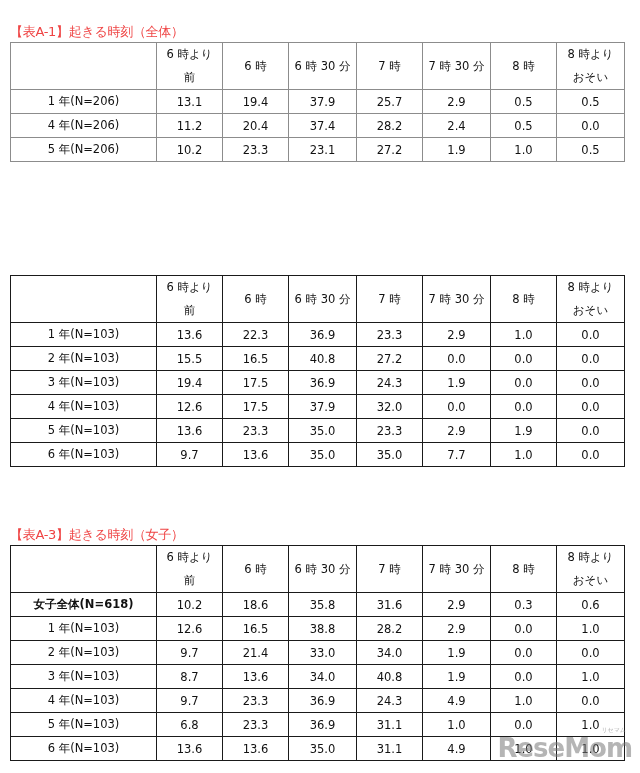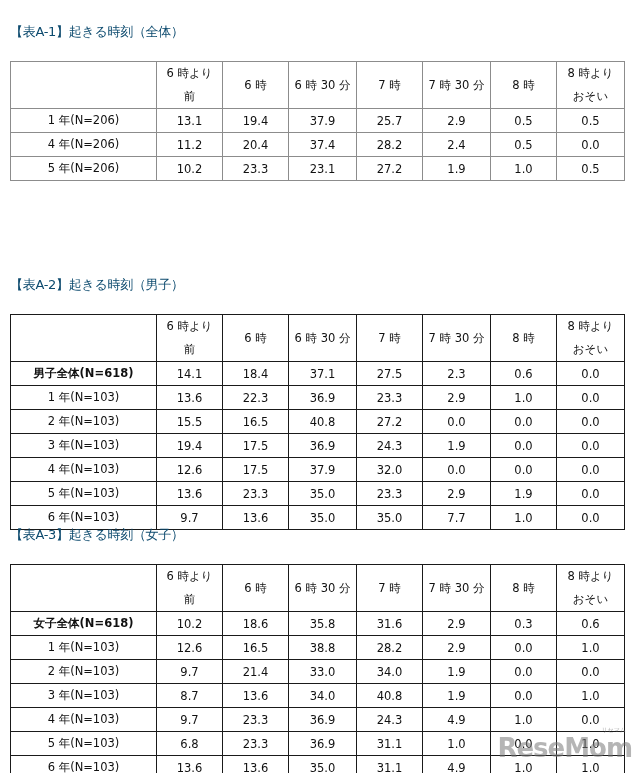--- a/index.html
+++ b/index.html
@@ -3,27 +3,26 @@
   <meta charset="utf-8">
   <style>
     html, body { margin: 0; padding: 0; background: #ffffff; }
     body {
       width: 640px; height: 773px; position: relative; overflow: hidden;
       font-family: "DejaVu Sans", "Liberation Sans", sans-serif;
       color: #111;
     }
     .section { position: absolute; left: 10px; width: 613px; }
     .caption {
-      font-size: 13px; color: #0c4a6e; height: 20px; line-height: 20px;
+      font-size: 13px; color: #ef4444; height: 20px; line-height: 20px;
       letter-spacing: -0.3px; white-space: nowrap;
     }
     table.data {
       border-collapse: collapse; width: 613px; table-layout: fixed;
       font-size: 11.5px;
-      margin-top: 19px;
     }
     table.data td, table.data th {
       text-align: center; vertical-align: middle; padding: 0;
       font-weight: normal; overflow: hidden; white-space: nowrap;
     }
     table.gray td, table.gray th { border: 1px solid #8c8c8c; }
     table.black td, table.black th { border: 1px solid #1a1a1a; }
     table.data thead th { height: 46px; line-height: 23px; }
     table.data tbody td { height: 23px; }
     table.data tbody tr.total td.rowlabel { font-weight: bold; }
@@ -116,21 +115,20 @@
             <td>23.1</td>
             <td>27.2</td>
             <td>1.9</td>
             <td>1.0</td>
             <td>0.5</td>
           </tr>
         </tbody>
       </table>
     </div>
     <div class="section" style="top: 275px;">
-      <div class="caption">【表A-2】起きる時刻（男子）</div>
       <table class="data black">
         <colgroup>
           <col class="c-label">
           <col class="c-num">
           <col class="c-num">
           <col class="c-num2">
           <col class="c-num">
           <col class="c-num2">
           <col class="c-num">
           <col class="c-num2">
@@ -157,30 +155,20 @@
             <th>
               <span class="hdr-line">8 時</span>
             </th>
             <th>
               <span class="hdr-line">8 時より</span>
               <span class="hdr-line">おそい</span>
             </th>
           </tr>
         </thead>
         <tbody>
-          <tr class="total">
-            <td class="rowlabel">男子全体(N=618)</td>
-            <td>14.1</td>
-            <td>18.4</td>
-            <td>37.1</td>
-            <td>27.5</td>
-            <td>2.3</td>
-            <td>0.6</td>
-            <td>0.0</td>
-          </tr>
           <tr>
             <td class="rowlabel">1 年(N=103)</td>
             <td>13.6</td>
             <td>22.3</td>
             <td>36.9</td>
             <td>23.3</td>
             <td>2.9</td>
             <td>1.0</td>
             <td>0.0</td>
           </tr>

